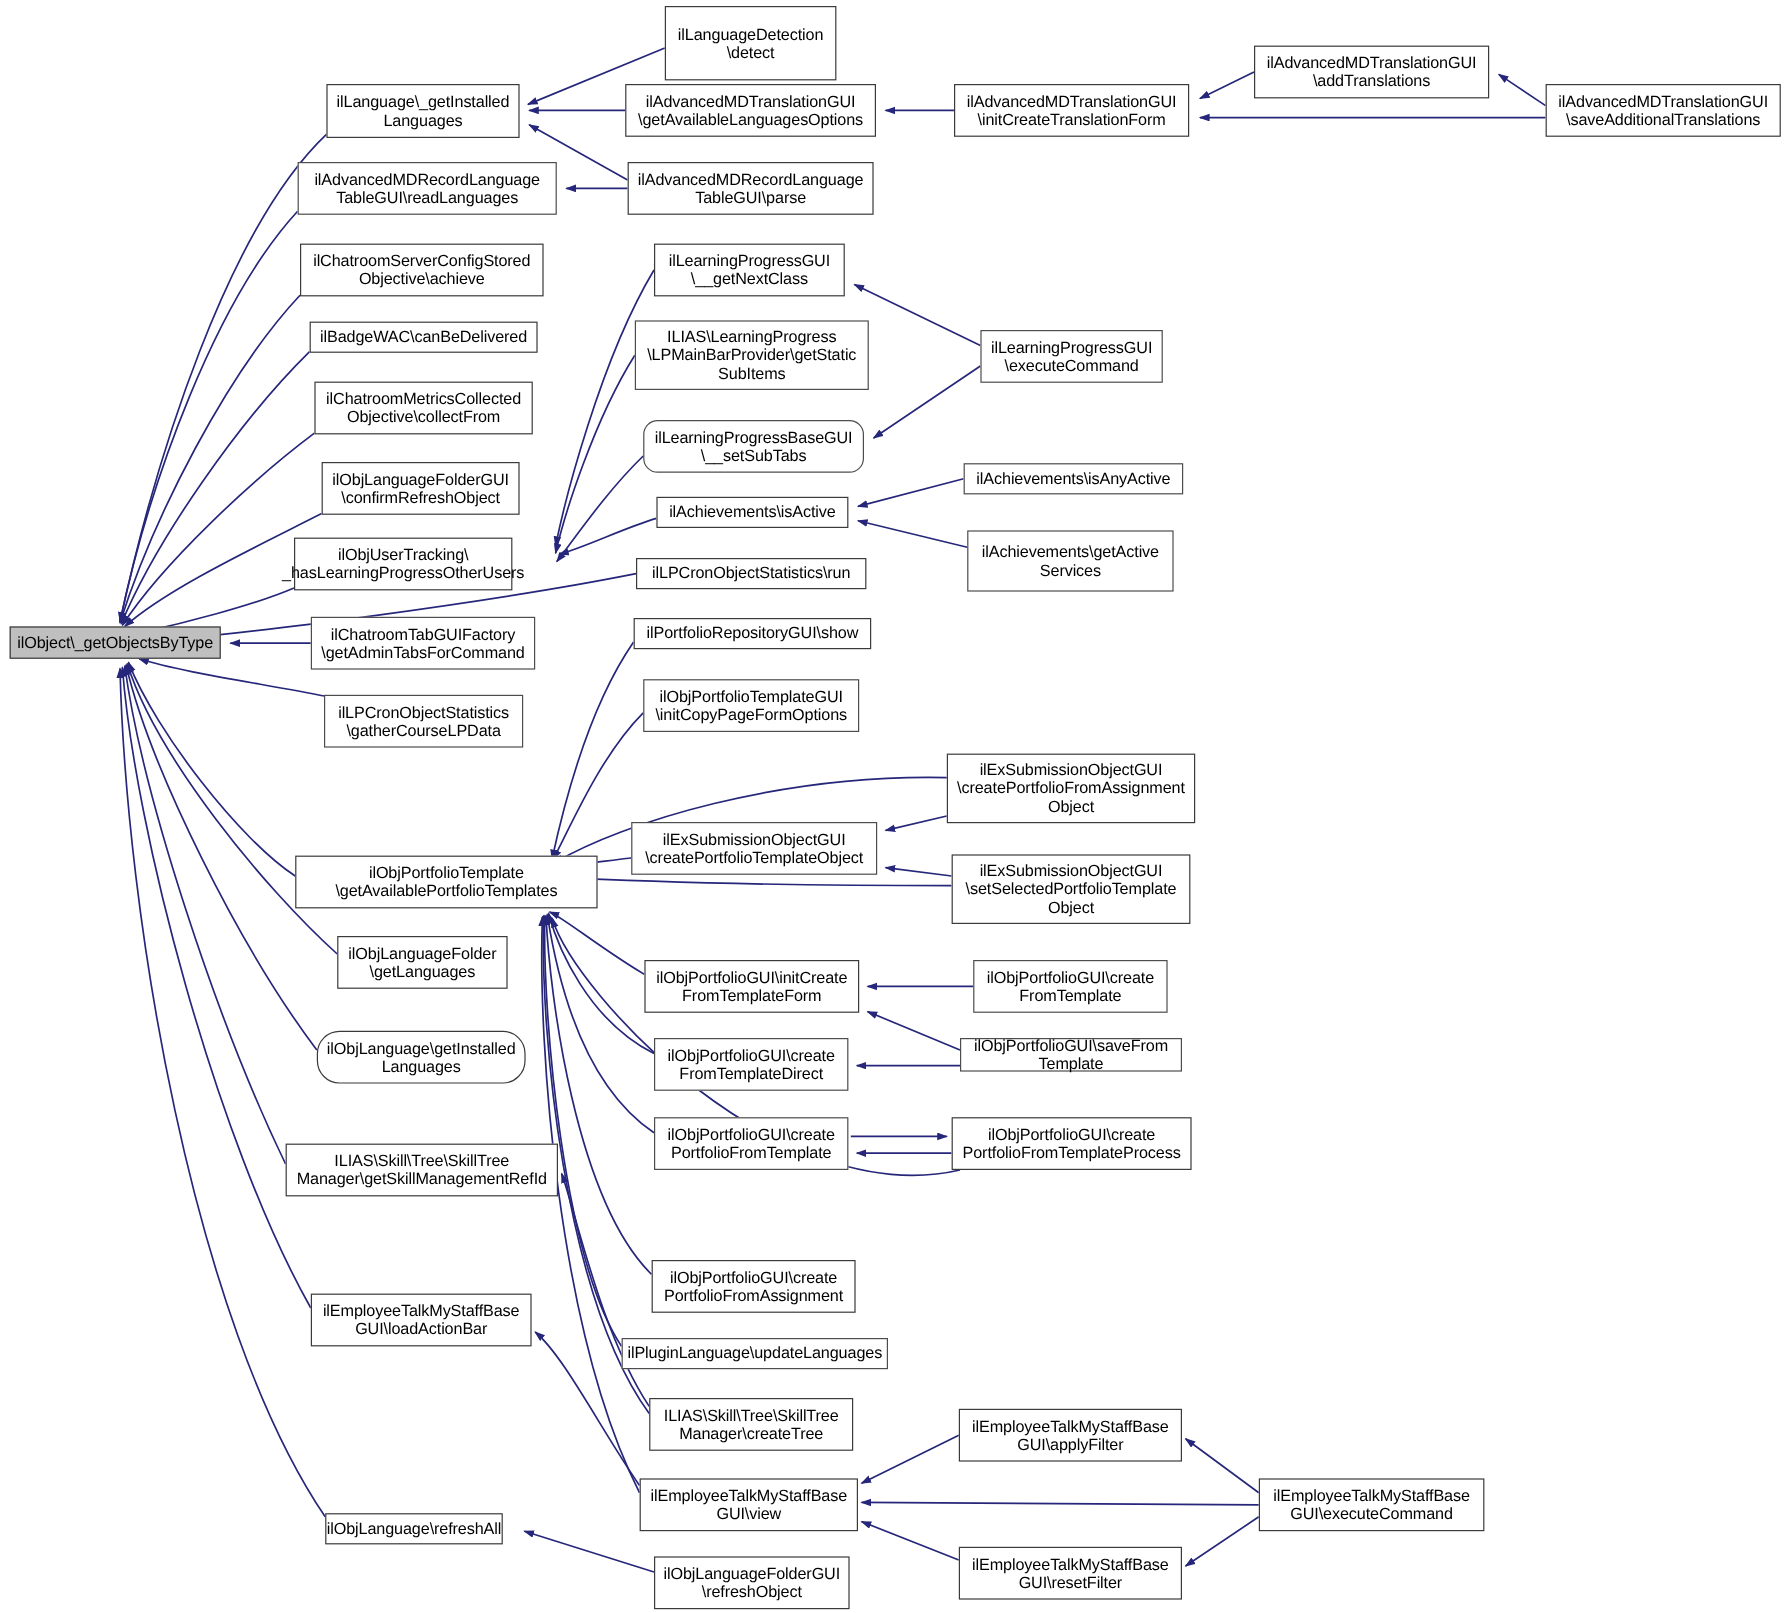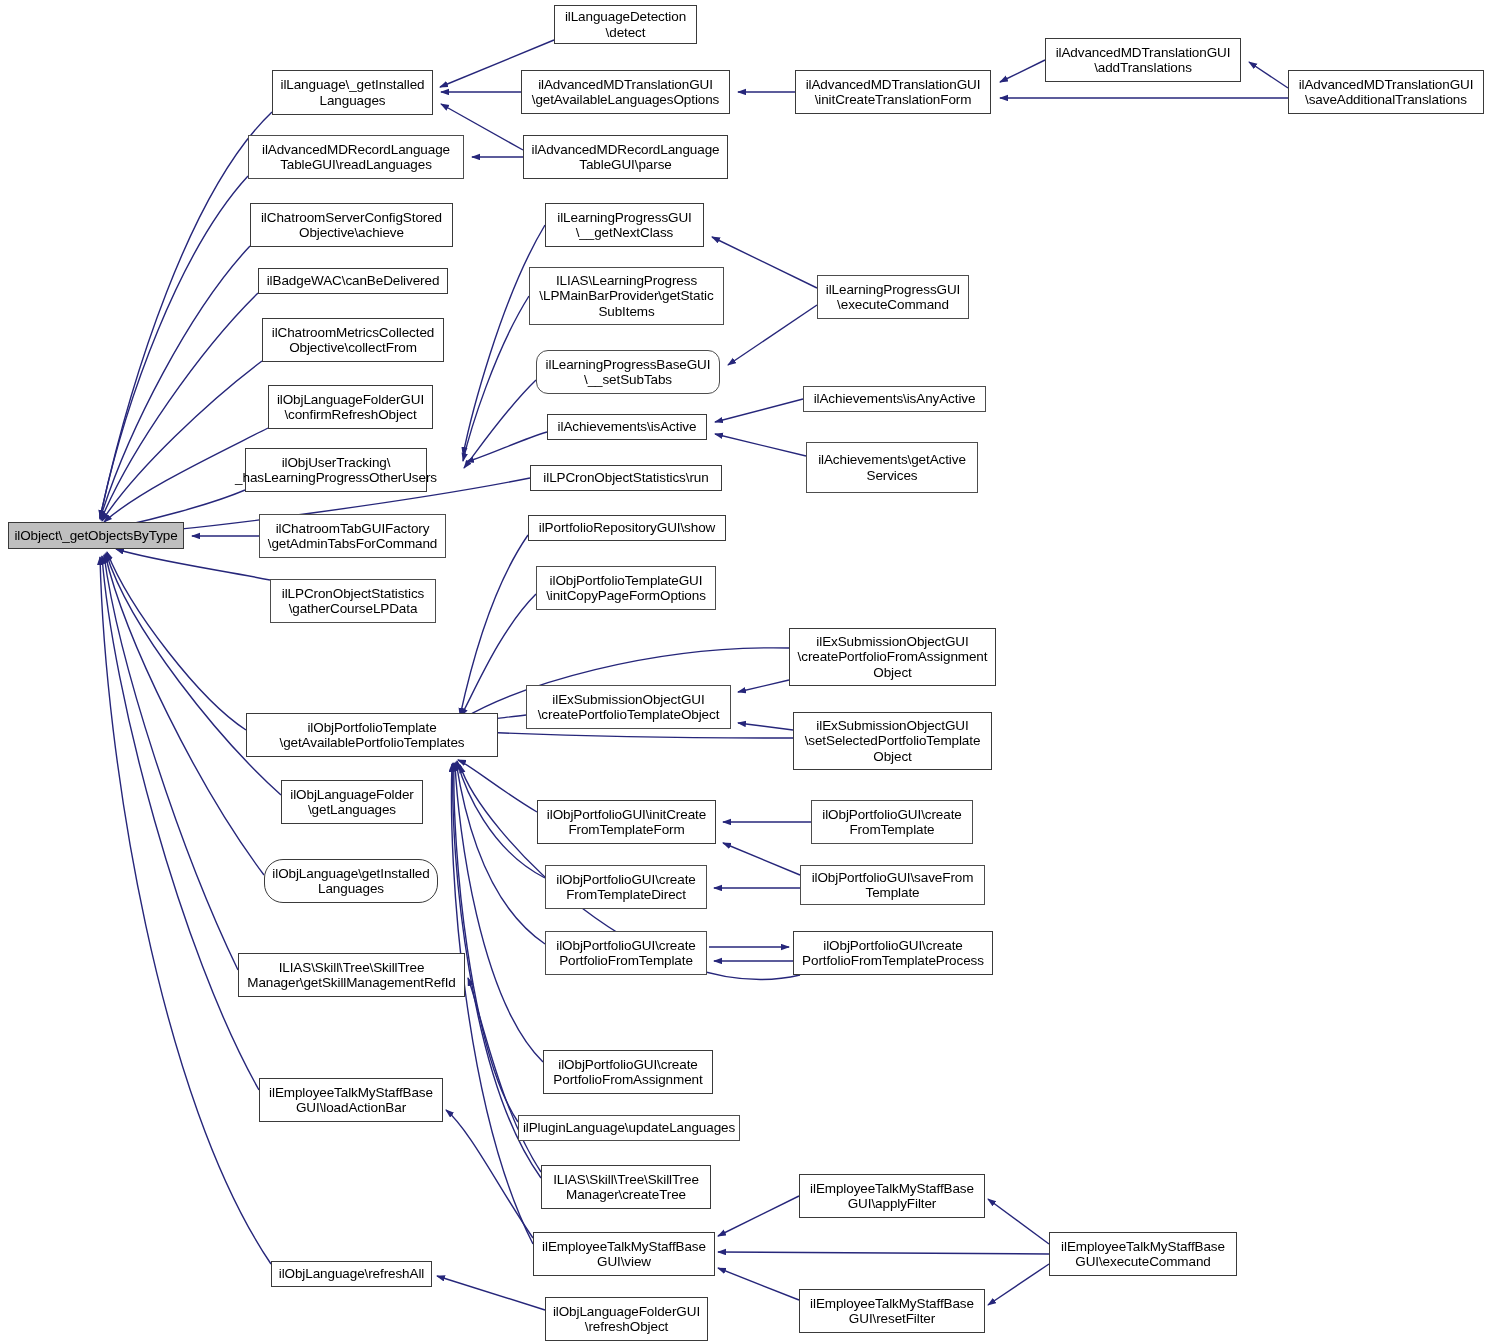--- a/index.html
+++ b/index.html
@@ -112,21 +112,21 @@
         <path d="M 545,1310 L 437,1276" fill="none" stroke="#26267a" stroke-width="1.4" marker-end="url(#arrow)"></path>
         <path d="M 799,1196 L 718,1236" fill="none" stroke="#26267a" stroke-width="1.4" marker-end="url(#arrow)"></path>
         <path d="M 799,1300 L 718,1268" fill="none" stroke="#26267a" stroke-width="1.4" marker-end="url(#arrow)"></path>
         <path d="M 1049,1244 L 988,1199" fill="none" stroke="#26267a" stroke-width="1.4" marker-end="url(#arrow)"></path>
         <path d="M 1049,1254 L 718,1252" fill="none" stroke="#26267a" stroke-width="1.4" marker-end="url(#arrow)"></path>
         <path d="M 1049,1264 L 988,1305" fill="none" stroke="#26267a" stroke-width="1.4" marker-end="url(#arrow)"></path>
       </g>
   </svg>
   <div id="node-layer">
       <div class="node root" style="left: 8px; top: 522px; width: 176px; height: 27px;">ilObject\_getObjectsByType</div>
-      <div class="node thick" style="left: 554px; top: 5px; width: 143px; height: 39px;">ilLanguageDetection
+      <div class="node thick" style="left: 554px; top: 5px; width: 143px; height: 62px;">ilLanguageDetection
 \detect</div>
       <div class="node thick" style="left: 272px; top: 70px; width: 161px; height: 45px;">ilLanguage\_getInstalled
 Languages</div>
       <div class="node thick" style="left: 521px; top: 70px; width: 209px; height: 44px;">ilAdvancedMDTranslationGUI
 \getAvailableLanguagesOptions</div>
       <div class="node thick" style="left: 795px; top: 70px; width: 196px; height: 44px;">ilAdvancedMDTranslationGUI
 \initCreateTranslationForm</div>
       <div class="node thick" style="left: 1045px; top: 38px; width: 196px; height: 44px;">ilAdvancedMDTranslationGUI
 \addTranslations</div>
       <div class="node thick" style="left: 1288px; top: 70px; width: 196px; height: 44px;">ilAdvancedMDTranslationGUI
@@ -176,28 +176,28 @@
       <div class="node thick" style="left: 246px; top: 713px; width: 252px; height: 44px;">ilObjPortfolioTemplate
 \getAvailablePortfolioTemplates</div>
       <div class="node thick" style="left: 281px; top: 780px; width: 142px; height: 44px;">ilObjLanguageFolder
 \getLanguages</div>
       <div class="node thick" style="left: 264px; top: 859px; width: 174px; height: 44px; border-radius: 19px;">ilObjLanguage\getInstalled
 Languages</div>
       <div class="node thick" style="left: 238px; top: 953px; width: 227px; height: 44px;">ILIAS\Skill\Tree\SkillTree
 Manager\getSkillManagementRefId</div>
       <div class="node thick" style="left: 259px; top: 1078px; width: 184px; height: 44px;">ilEmployeeTalkMyStaffBase
 GUI\loadActionBar</div>
-      <div class="node thick" style="left: 271px; top: 1261px; width: 161px; height: 26px;">ilObjLanguage\refreshAll</div>
+      <div class="node thick" style="left: 271px; top: 1261px; width: 148px; height: 26px;">ilObjLanguage\refreshAll</div>
       <div class="node thick" style="left: 537px; top: 800px; width: 179px; height: 44px;">ilObjPortfolioGUI\initCreate
 FromTemplateForm</div>
       <div class="node" style="left: 811px; top: 800px; width: 162px; height: 44px;">ilObjPortfolioGUI\create
 FromTemplate</div>
       <div class="node" style="left: 545px; top: 865px; width: 162px; height: 44px;">ilObjPortfolioGUI\create
 FromTemplateDirect</div>
-      <div class="node" style="left: 800px; top: 865px; width: 185px; height: 40px;">ilObjPortfolioGUI\saveFrom
+      <div class="node" style="left: 800px; top: 865px; width: 185px; height: 28px;">ilObjPortfolioGUI\saveFrom
 Template</div>
       <div class="node" style="left: 545px; top: 931px; width: 162px; height: 44px;">ilObjPortfolioGUI\create
 PortfolioFromTemplate</div>
       <div class="node thick" style="left: 793px; top: 931px; width: 200px; height: 44px;">ilObjPortfolioGUI\create
 PortfolioFromTemplateProcess</div>
       <div class="node thick" style="left: 543px; top: 1050px; width: 170px; height: 44px;">ilObjPortfolioGUI\create
 PortfolioFromAssignment</div>
       <div class="node" style="left: 518px; top: 1115px; width: 222px; height: 26px;">ilPluginLanguage\updateLanguages</div>
       <div class="node thick" style="left: 541px; top: 1165px; width: 170px; height: 44px;">ILIAS\Skill\Tree\SkillTree
 Manager\createTree</div>

